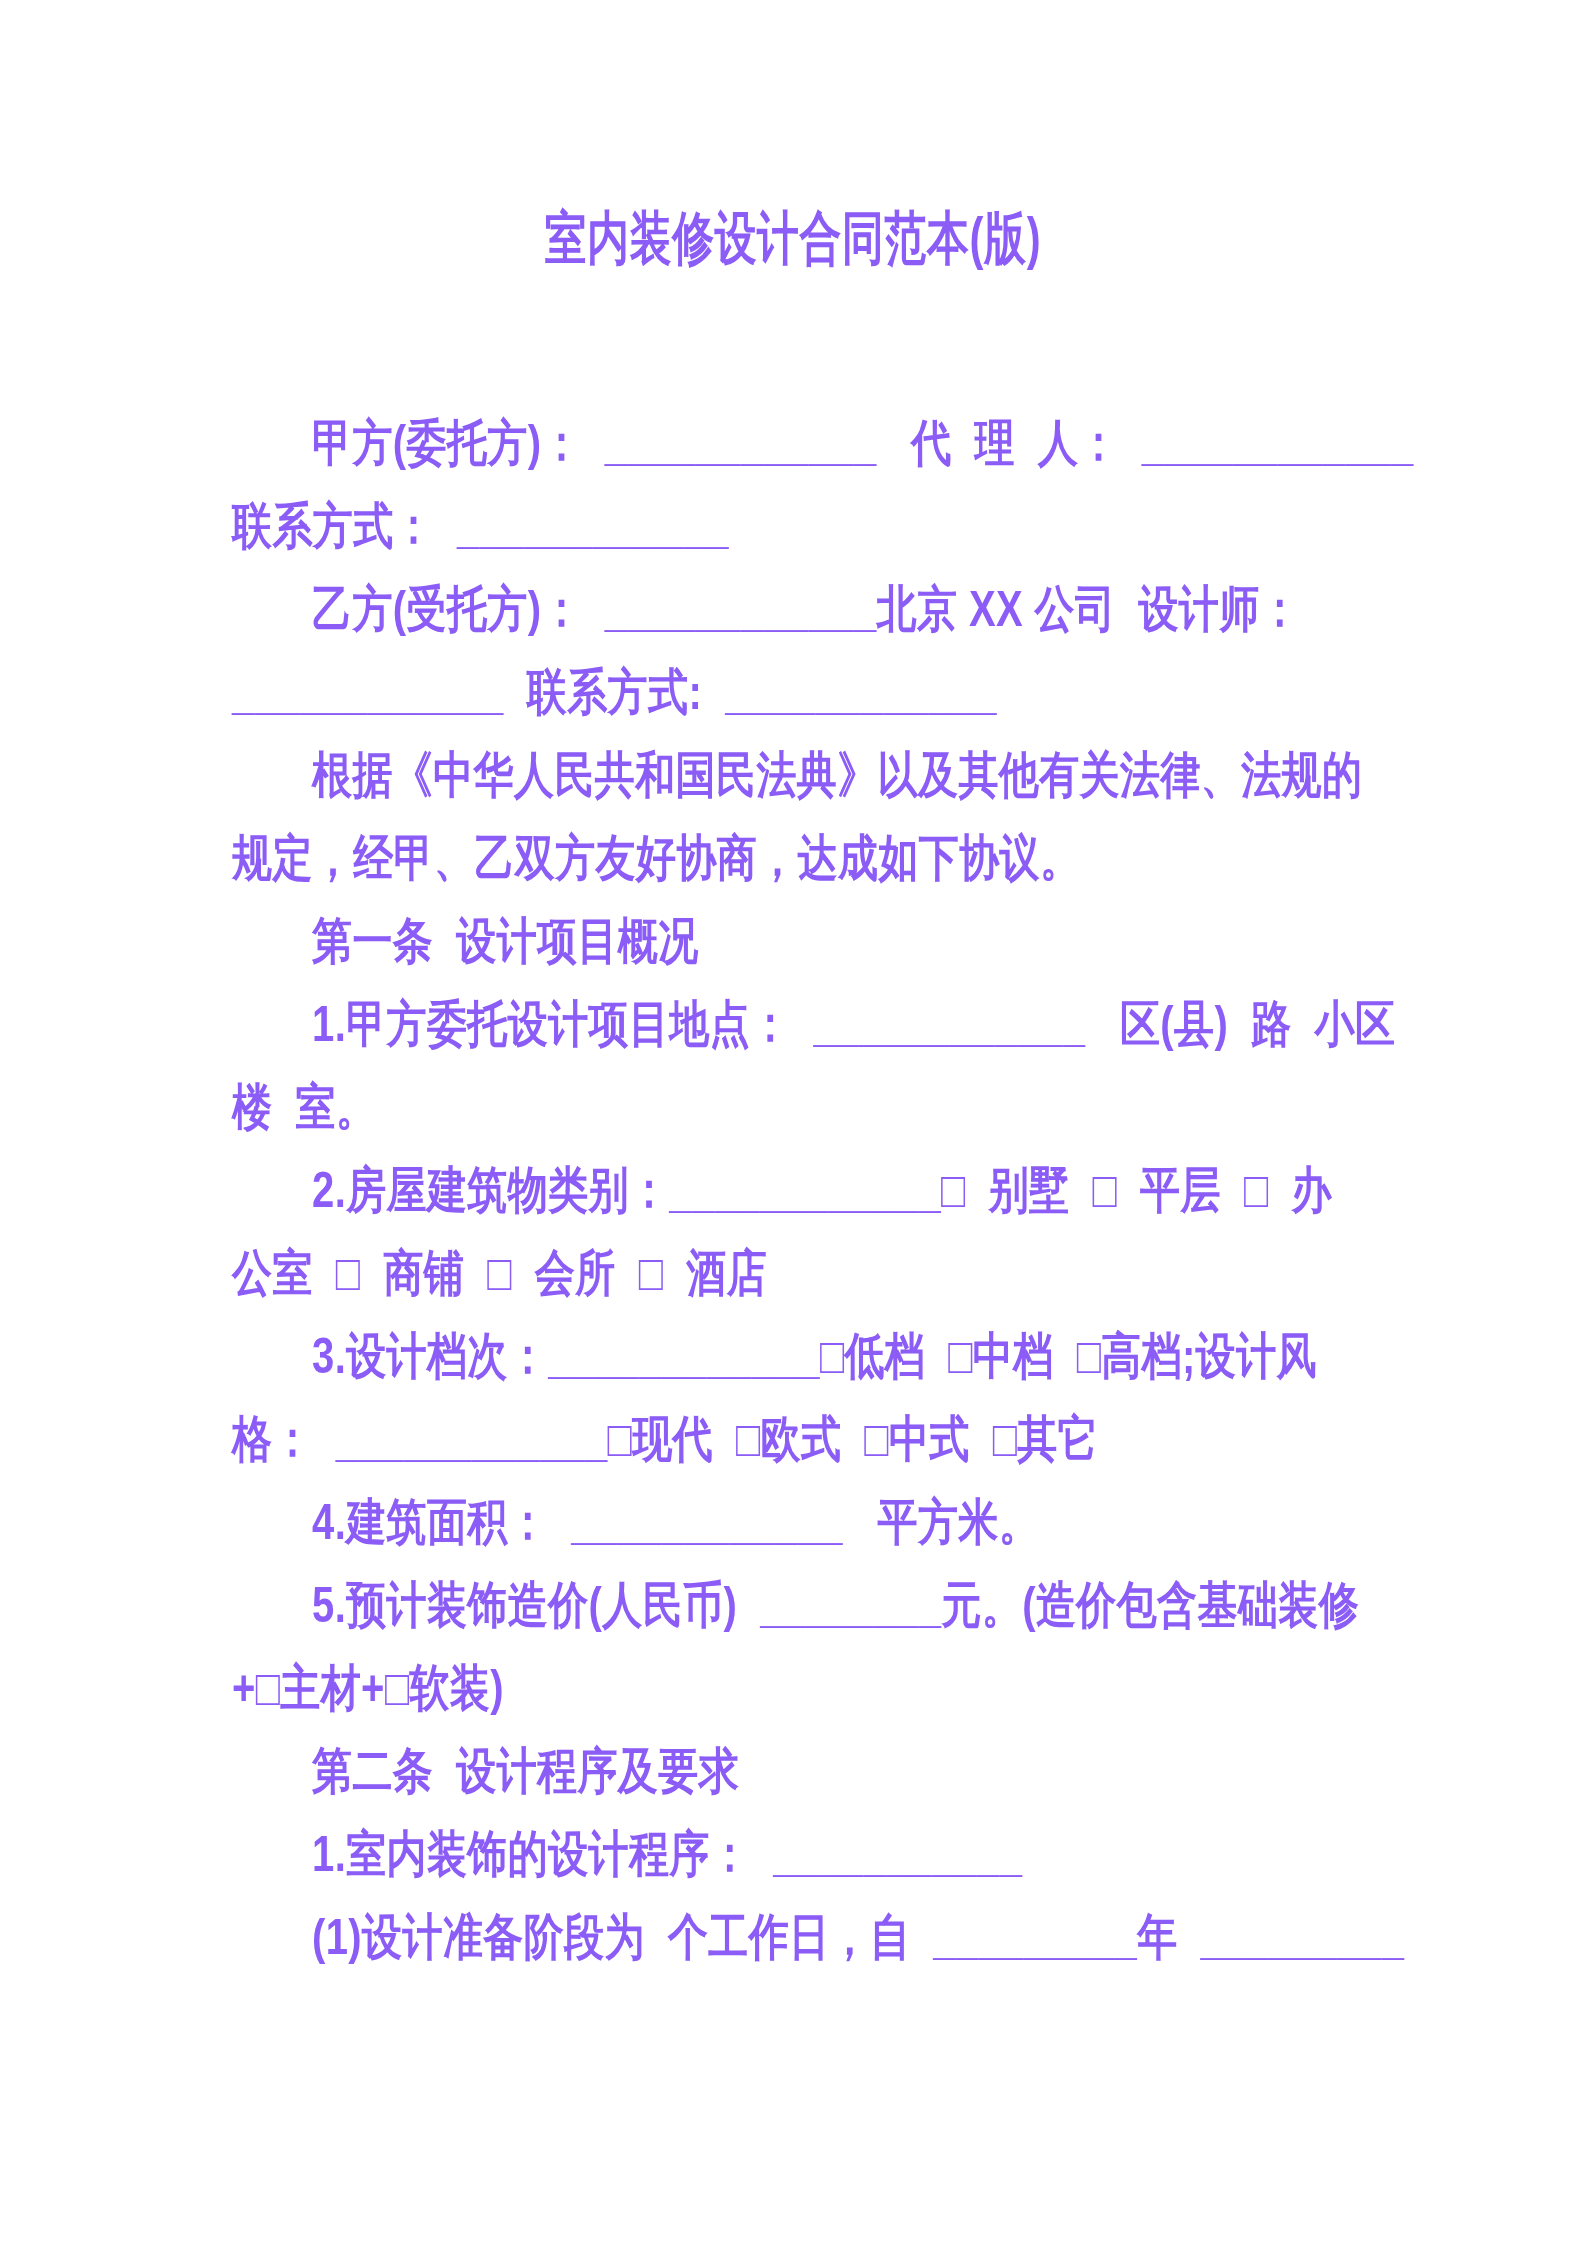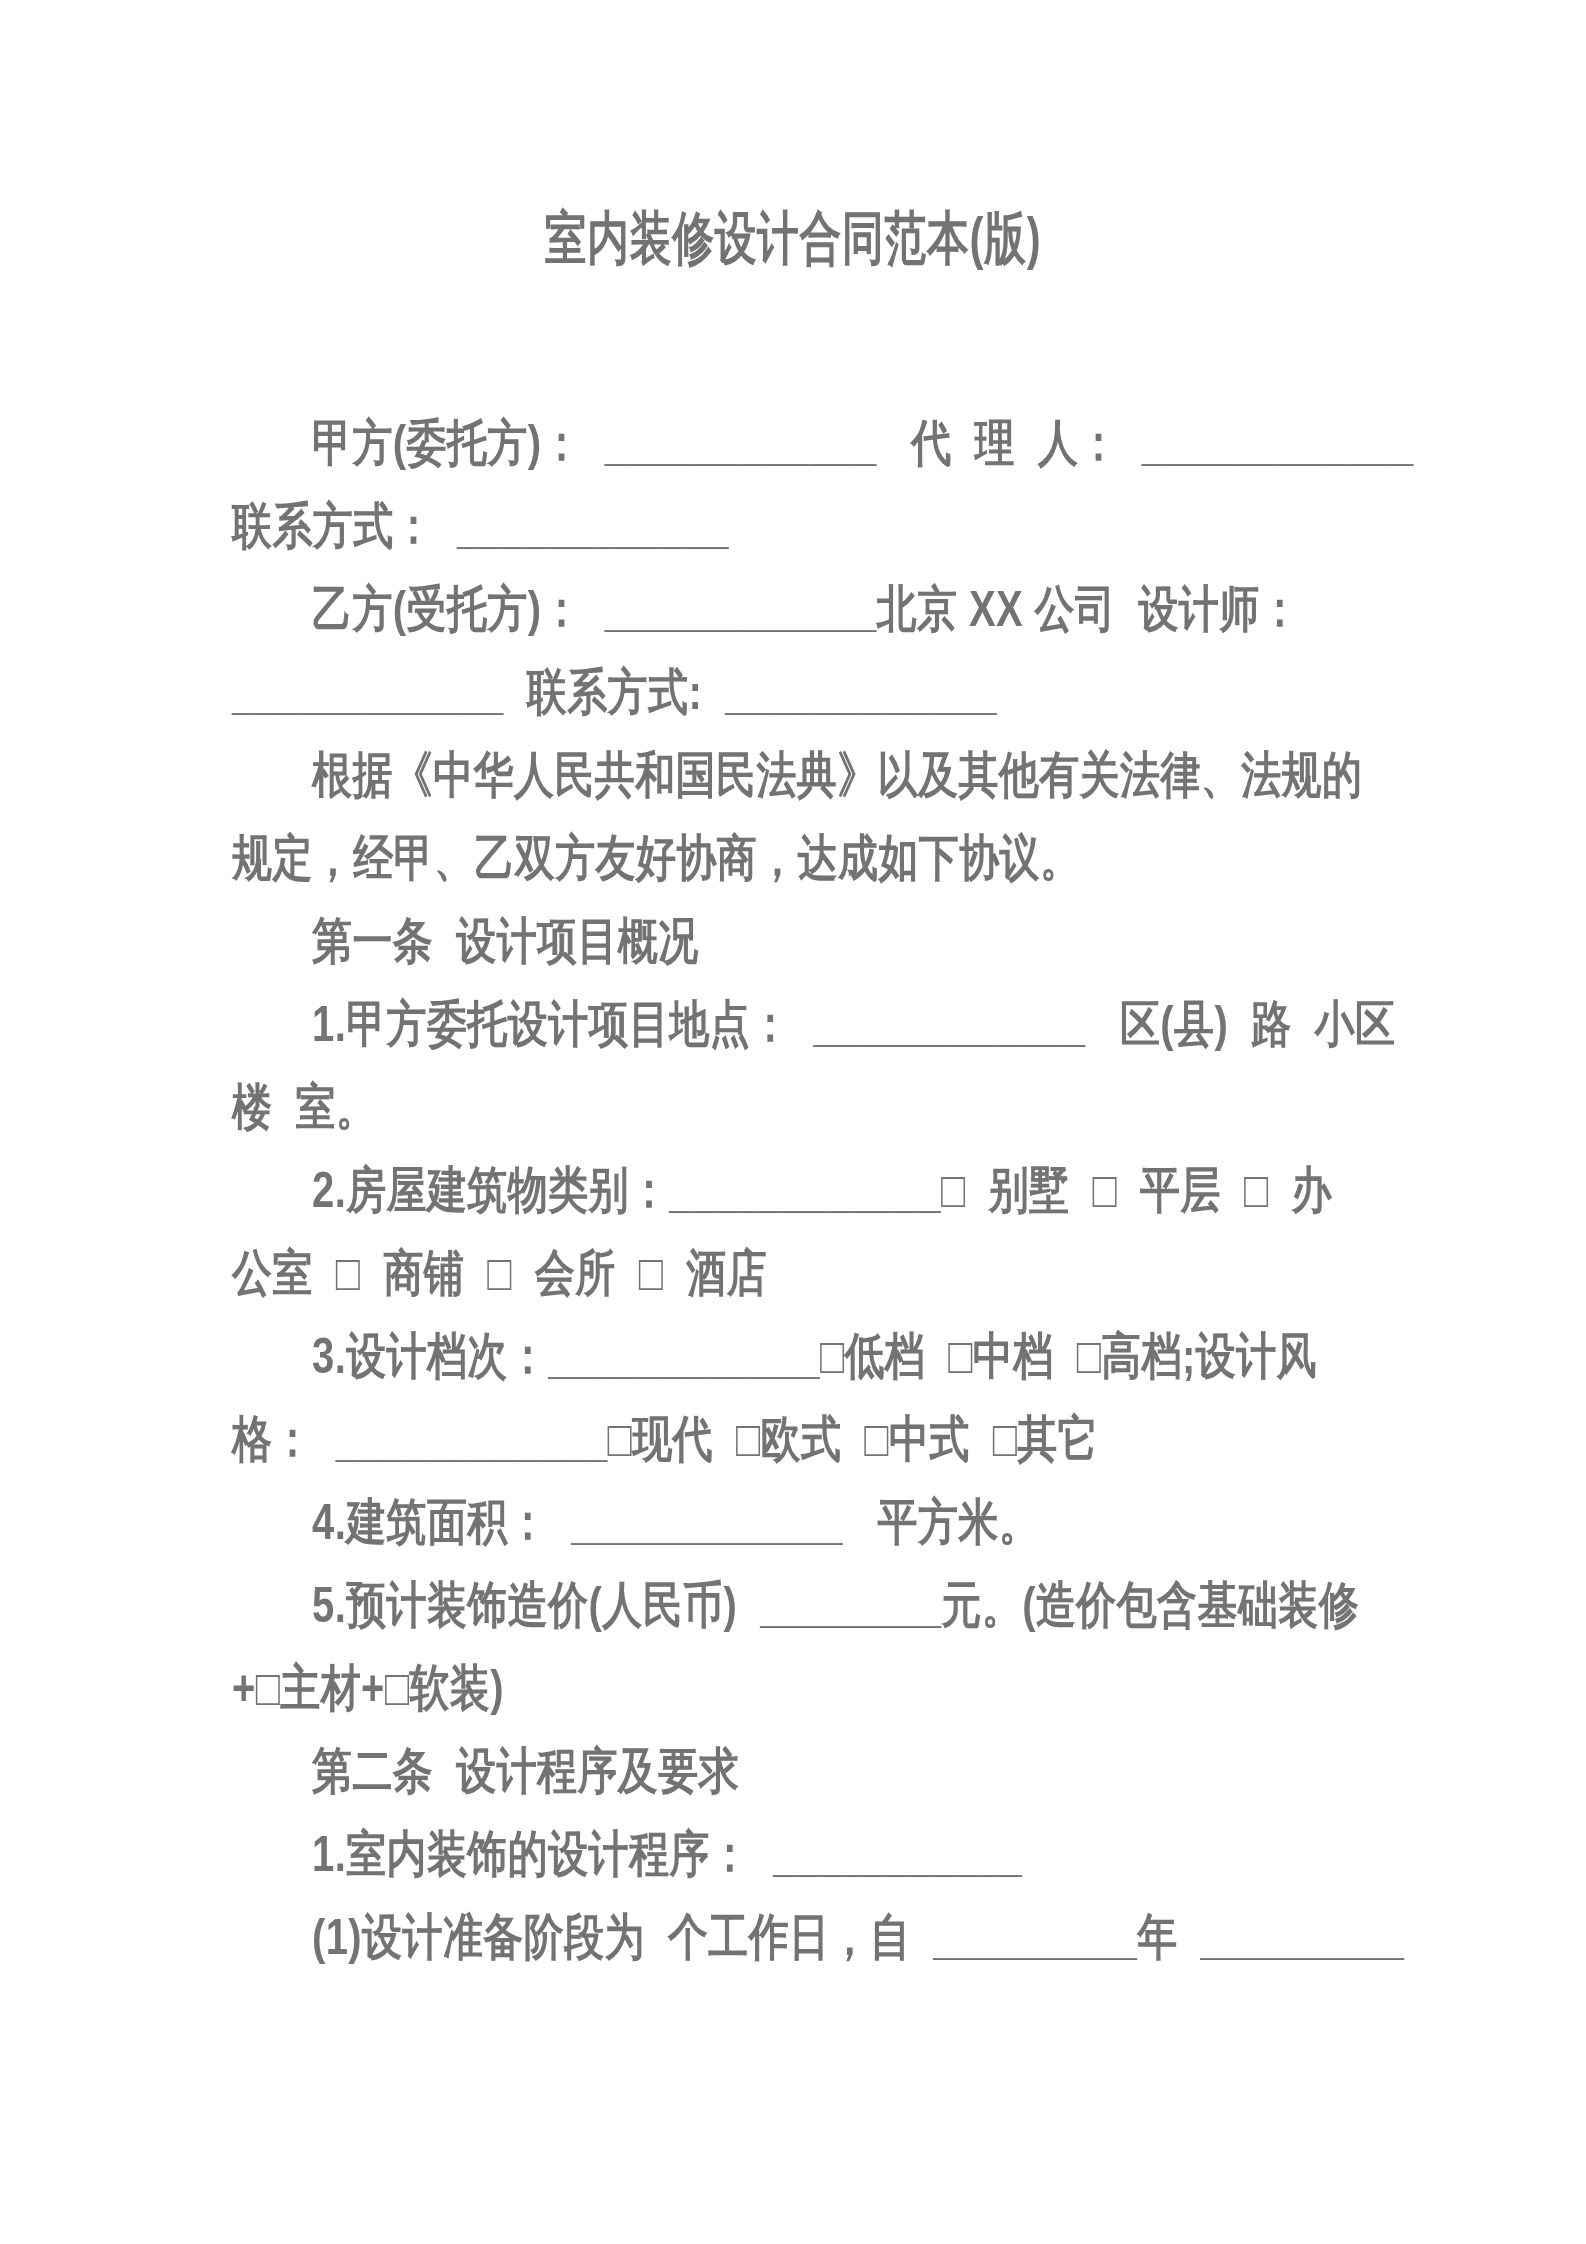--- a/index.html
+++ b/index.html
@@ -1,21 +1,21 @@
 <!DOCTYPE html>
 <html><head>
 <meta charset="utf-8">
 <style>
   html, body { margin: 0; padding: 0; background: #ffffff; }
   .page {
     position: relative;
     width: 1586px;
     height: 2244px;
     background: #ffffff;
-    color: #737373;
+    color: #8b5cf6;
     font-family: "Liberation Sans", sans-serif;
     overflow: hidden;
   }
   .doc-title {
     position: absolute;
     top: 198px;
     left: 0;
     width: 1586px;
     margin: 0;
     text-align: center;

